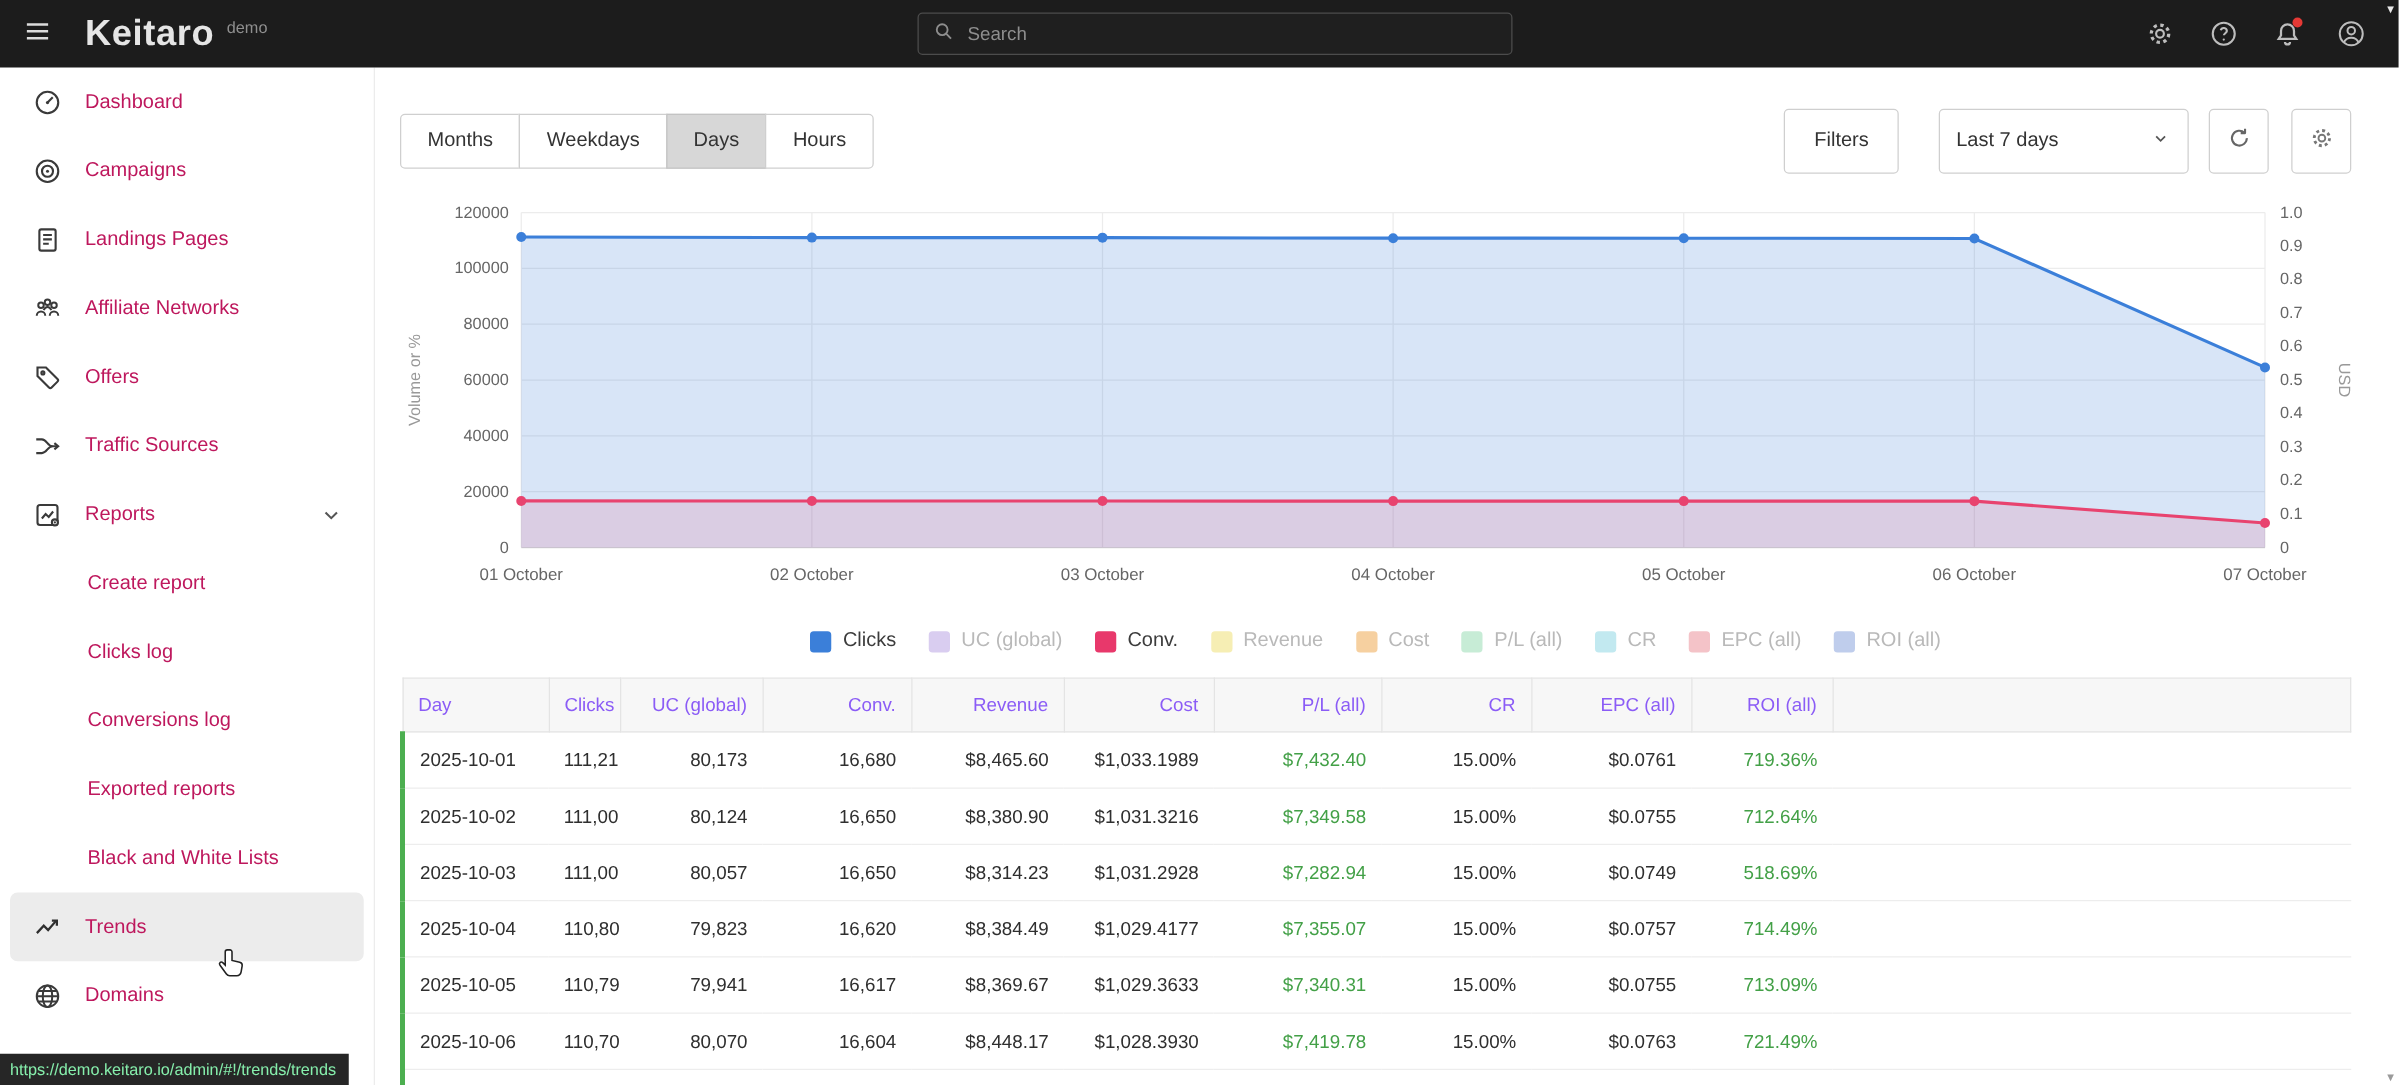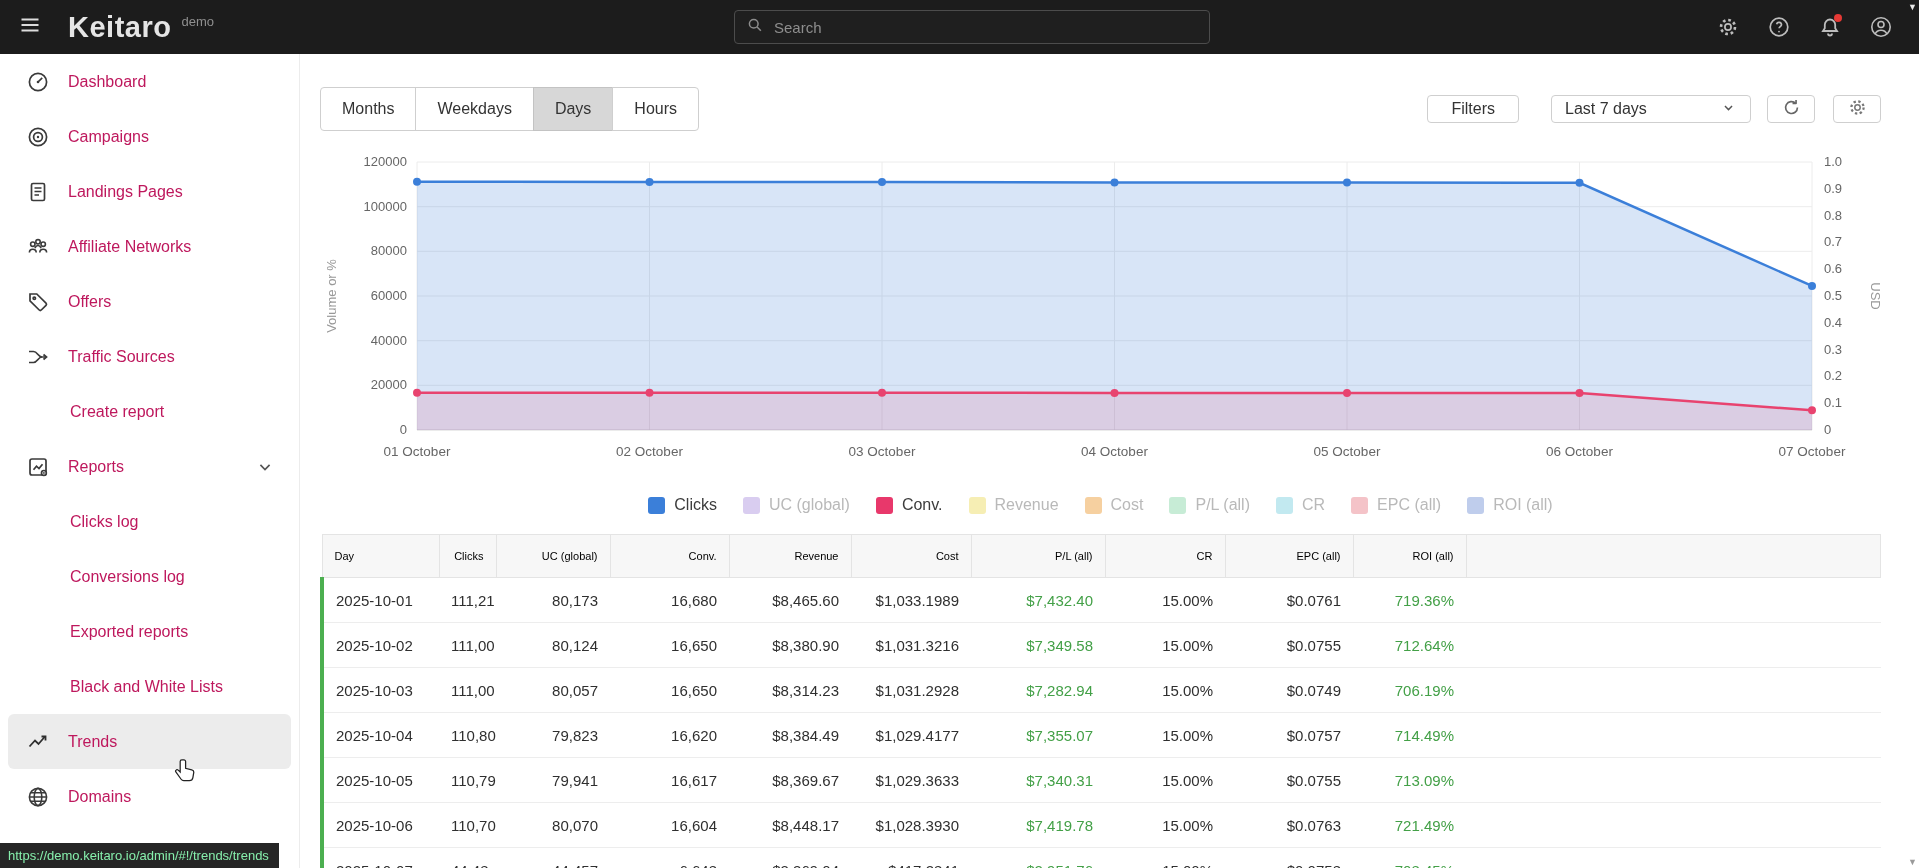--- a/index.html
+++ b/index.html
@@ -38,21 +38,21 @@
   .nav-item .chev svg { width:20px; height:20px; }
 
   
   .main { position:absolute; left:301px; top:54px; right:0; bottom:0; padding:33px 38px 0 19px; overflow:hidden; }
   .toolbar { display:flex; align-items:center; }
   .seg-btn { height:44px; padding:0 21px; background:#fff; border:1px solid #cfcfcf; margin-left:-1px;
     font-size:16px; color:#333; cursor:pointer; font-family:"Liberation Sans",sans-serif; }
   .seg-btn:first-child { border-radius:4px 0 0 4px; margin-left:0; }
   .seg-btn:last-child { border-radius:0 4px 4px 0; }
   .seg-btn.active { background:#d7d7d7; border-color:#c3c3c3; }
-  .btn { height:28px; background:#fff; border:1px solid #cfcfcf; border-radius:4px;
+  .btn { height:52px; background:#fff; border:1px solid #cfcfcf; border-radius:4px;
     font-size:16px; color:#333; cursor:pointer; font-family:"Liberation Sans",sans-serif; }
   .filters-btn { margin-left:auto; padding:0 23px; }
   .range-select { width:200px; margin-left:32px; display:flex; align-items:center; justify-content:space-between; padding:0 13px;text-align:right; }
   .range-select svg { width:17px; height:17px; }
   .icon-btn { width:48px; display:flex; align-items:center; justify-content:center; margin-left:16px; }
   .icon-btn svg { width:21px; height:21px; }
   .icon-btn.gear { margin-left:18px; }
 
   
   #chart-svg { display:block; margin-top:17px; }
@@ -61,21 +61,21 @@
   #chart-svg .axis-title { font-size:13px; fill:#999; font-family:"Liberation Sans",sans-serif; }
 
   .legend { display:flex; justify-content:center; align-items:center; gap:26px; height:38px; margin-top:6px; }
   .legend-item { display:flex; align-items:center; gap:9px; font-size:16px; color:#3c3c3c; cursor:pointer; }
   .legend-item .sw { width:17px; height:17px; border-radius:3px; flex:none; }
   .legend-item.inactive { color:#b9b9b9; }
 
   
   table.trends { width:100%; border-collapse:collapse; table-layout:fixed; margin-top:10px; }
   table.trends th { height:43px; background:#f7f7f7; border:1px solid #e4e4e4; font-weight:normal;
-    font-size:11px; color:#000000; text-align:right; padding:0 12px; }
+    font-size:15px; color:#8b5cf6; text-align:right; padding:0 12px; }
   table.trends th.left { text-align:left; }
   table.trends td { height:45px; border-bottom:1px solid #ededed; font-size:15px; color:#2f2f2f;
     text-align:right; padding:0 12px; white-space:nowrap; overflow:hidden; }
   table.trends td.left { text-align:left; }
   table.trends td.green { color:#43a047; }
   table.trends tr td:first-child { border-left:4px solid #4caf50; }
 
   
   .status-bar { position:absolute; left:0; bottom:0; background:#262626; color:#86efac;
     font-size:13px; padding:5px 10px 5px 8px; z-index:30;margin-top:27px; }
@@ -189,38 +189,38 @@
       <div class="nav-item">
         <span class="icn">
           <svg viewBox="0 0 24 24" fill="none" stroke="#3a3a3a" stroke-width="1.7">
             <path d="M3 6.5h4.5c4 0 4.5 5.5 8.5 5.5H20"></path>
             <path d="M3 17.5h4.5c4 0 4.5-5.5 8.5-5.5"></path>
             <path d="M17.5 9.5 20.5 12l-3 2.5"></path>
           </svg>
         </span>
         <span class="nav-label">Traffic Sources</span>
       </div>
-      <div class="nav-item sub">
-        <span class="nav-label">Create report</span>
-      </div>
       <div class="nav-item">
         <span class="icn">
           <svg viewBox="0 0 24 24" fill="none" stroke="#3a3a3a" stroke-width="1.7">
             <rect x="4" y="4" width="16" height="16" rx="2"></rect>
             <path d="M7.5 14.8l3-3.6 2.5 2.4 3.5-4.4"></path>
             <circle cx="17.9" cy="17.9" r="2.4" fill="#fff"></circle>
             <circle cx="17.9" cy="17.9" r="0.9" fill="#3a3a3a" stroke="none"></circle>
           </svg>
         </span>
         <span class="nav-label">Reports</span>
         <span class="icn chev">
           <svg viewBox="0 0 24 24" fill="none" stroke="#555" stroke-width="2">
             <path d="M6.5 9.5 12 15l5.5-5.5"></path>
           </svg>
         </span>
+      </div>
+      <div class="nav-item sub">
+        <span class="nav-label">Create report</span>
       </div>
       <div class="nav-item sub">
         <span class="nav-label">Clicks log</span>
       </div>
       <div class="nav-item sub">
         <span class="nav-label">Conversions log</span>
       </div>
       <div class="nav-item sub">
         <span class="nav-label">Exported reports</span>
       </div>
@@ -438,21 +438,21 @@
         <tr>
           <td class="left">2025-10-03</td>
           <td>111,00</td>
           <td>80,057</td>
           <td>16,650</td>
           <td>$8,314.23</td>
           <td>$1,031.2928</td>
           <td class="green">$7,282.94</td>
           <td>15.00%</td>
           <td>$0.0749</td>
-          <td class="green">706.19%</td>
+          <td class="green">518.69%</td>
           <td></td>
         </tr>
         <tr>
           <td class="left">2025-10-04</td>
           <td>110,80</td>
           <td>79,823</td>
           <td>16,620</td>
           <td>$8,384.49</td>
           <td>$1,029.4177</td>
           <td class="green">$7,355.07</td>

